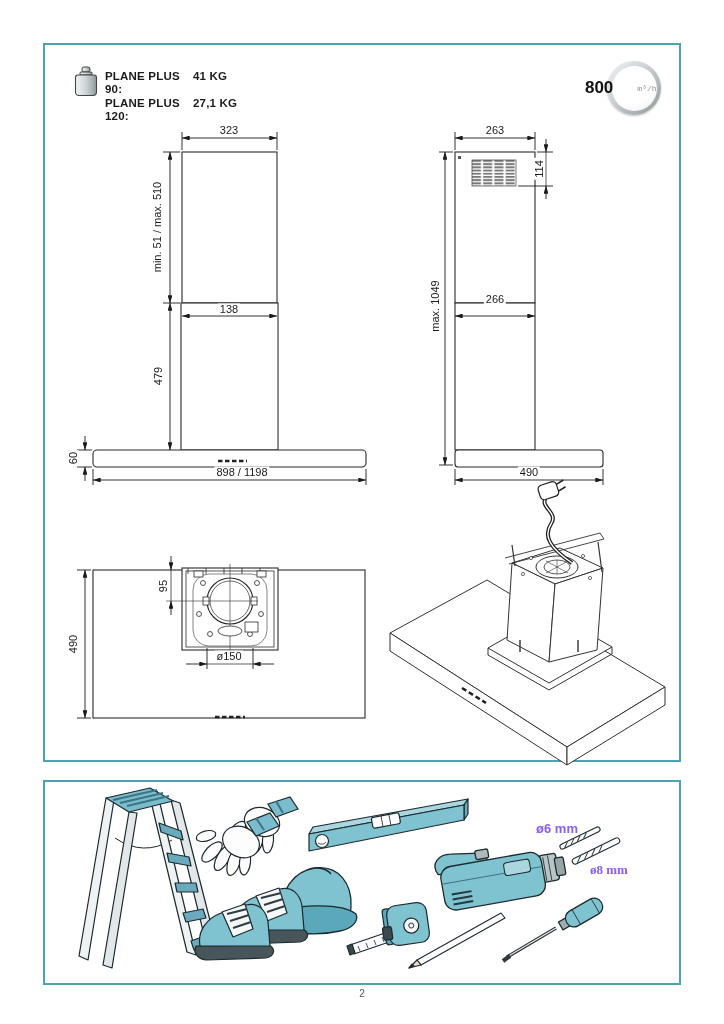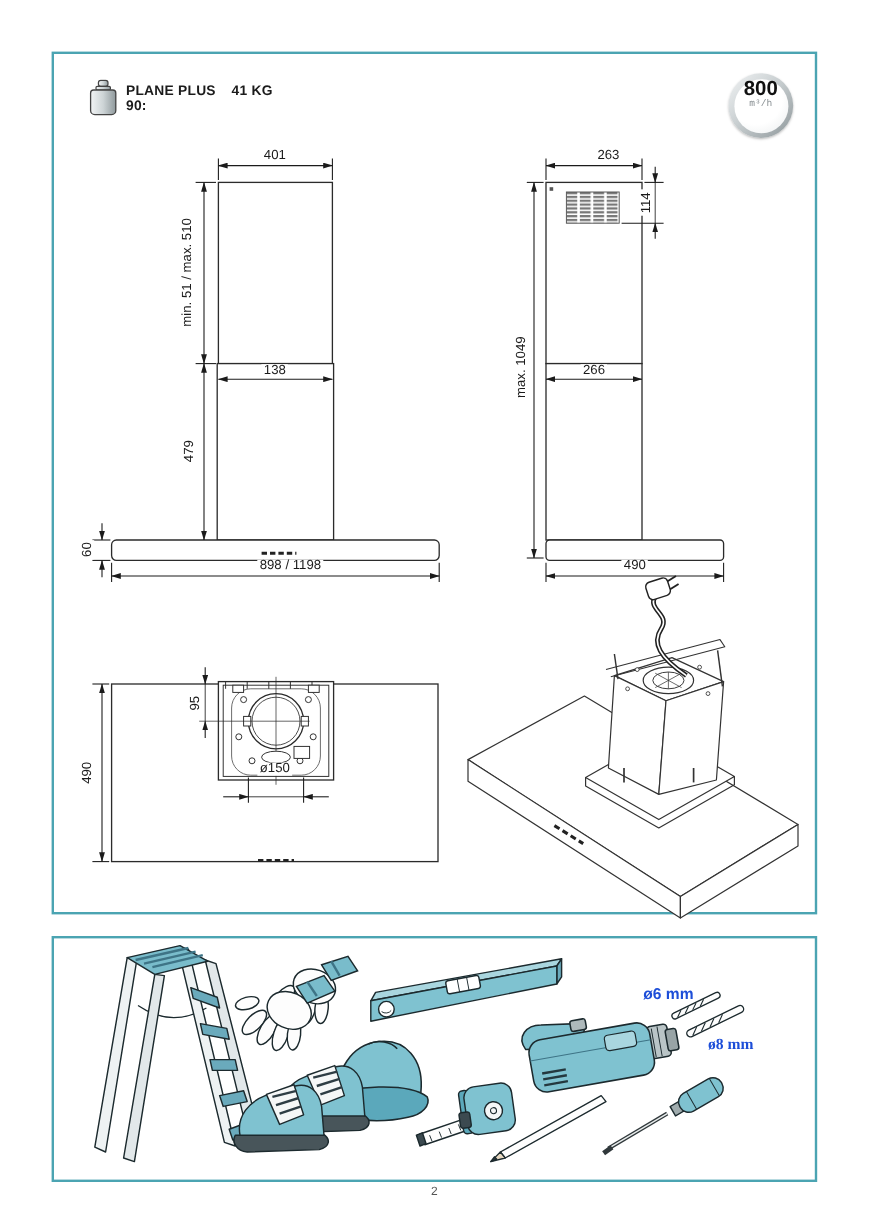--- a/index.html
+++ b/index.html
@@ -11,38 +11,38 @@
   #panel-spec{left:43px;top:43px;width:638px;height:719px;}
   #panel-tools{left:43px;top:780px;width:638px;height:205px;}
   svg.art{position:absolute;left:0;top:0;width:724px;height:1024px;pointer-events:none;}
   
   .dim{
     position:absolute;font-size:11px;line-height:11px;color:#1b1b1b;
     white-space:nowrap;background:#fff;padding:0 2px;transform:translate(-50%,-50%);
   }
   .dim.v{transform:translate(-50%,-50%) rotate(-90deg);}
   .bitlabel{
-    position:absolute;font-size:13px;font-weight:bold;color:#1d4ed8;
+    position:absolute;font-size:13px;font-weight:bold;color:#8b5cf6;
     white-space:nowrap;transform:translate(-50%,-50%);
   }
   
   #spec-block{position:absolute;left:74px;top:66px;display:flex;align-items:flex-start;gap:7px;}
   #spec-lines{display:flex;flex-direction:column;gap:1px;padding-top:4px;}
   .spec-row{display:flex;font-weight:bold;font-size:11.5px;line-height:13px;letter-spacing:.2px;}
   .spec-row .nm{width:88px;}
   
   #badge{
     position:absolute;left:607px;top:61px;width:54px;height:54px;border-radius:50%;
     background:linear-gradient(135deg,#f2f4f5 0%,#c9cfd1 45%,#8e979a 100%);
     box-shadow:0 1px 2px rgba(0,0,0,.25);
     display:flex;align-items:center;justify-content:center;
   }
   #badge .inner{
     width:45px;height:45px;border-radius:50%;background:radial-gradient(circle at 40% 35%,#ffffff 55%,#e9eced 100%);
-    display:flex;flex-direction:column;align-items:center;justify-content:flex-start;
+    display:flex;align-items:center;justify-content:flex-end;gap:24px;
   }
   #badge .val{font-weight:bold;font-size:17px;line-height:16px;color:#111;}
   #badge .unit{font-size:8px;line-height:9px;color:#8a9194;font-family:Liberation Mono, monospace;}
   #page-num{position:absolute;left:0;right:0;top:988px;text-align:center;font-size:10px;color:#555;}
 </style>
 </head>
 <body>
 
 <div class="panel" id="panel-spec"></div>
 <div class="panel" id="panel-tools"></div>
@@ -340,43 +340,47 @@
     </defs>
     <rect x="8" y="1" width="8" height="5" rx="2" fill="url(#wg)" stroke="#444" stroke-width="1"></rect>
     <rect x="6" y="6" width="12" height="3" rx="1" fill="url(#wg)" stroke="#444" stroke-width="1"></rect>
     <path d="M4,9 h16 c1.5,0 2.5,1 2.5,2.5 V26 c0,2 -1.5,3.5 -3.5,3.5 H5 c-2,0 -3.5,-1.5 -3.5,-3.5 V11.5 C1.5,10 2.5,9 4,9 z" fill="url(#wg)" stroke="#444" stroke-width="1.1"></path>
   </svg>
   <div id="spec-lines">
     <div class="spec-row">
       <span class="nm">PLANE PLUS 90:</span>
       <span class="wt">41 KG</span>
     </div>
+    <div class="spec-row">
+      <span class="nm">PLANE PLUS 120:</span>
+      <span class="wt">27,1 KG</span>
+    </div>
   </div>
 </div>
 
 <div id="badge">
   <div class="inner">
     <span class="val">800</span>
     <span class="unit">m³/h</span>
   </div>
 </div>
 
-<span class="dim" style="left:229px;top:130px;">401</span>
+<span class="dim" style="left:229px;top:130px;">323</span>
 <span class="dim v" style="left:157px;top:227px;">min. 51 / max. 510</span>
 <span class="dim" style="left:229px;top:309px;">138</span>
 <span class="dim v" style="left:158px;top:376px;">479</span>
 <span class="dim v" style="left:73px;top:458px;">60</span>
 <span class="dim" style="left:242px;top:472px;">898 / 1198</span>
 
-<span class="dim" style="left:495px;top:130px;margin-left:12px;">263</span>
+<span class="dim" style="left:495px;top:130px;">263</span>
 <span class="dim v" style="left:539px;top:169px;">114</span>
 <span class="dim v" style="left:435px;top:306px;">max. 1049</span>
-<span class="dim" style="left:495px;top:309px;">266</span>
+<span class="dim" style="left:495px;top:299px;">266</span>
 <span class="dim" style="left:529px;top:472px;">490</span>
 
 <span class="dim v" style="left:73px;top:644px;">490</span>
 <span class="dim v" style="left:163px;top:586px;">95</span>
-<span class="dim" style="left:229px;top:641px;">ø150</span>
+<span class="dim" style="left:229px;top:656px;">ø150</span>
 
 <span class="bitlabel" style="left:557px;top:828px;">ø6 mm</span>
 <span class="bitlabel" style="left:609px;top:870px;font-family:Liberation Serif, serif;">ø8 mm</span>
 
 <div id="page-num">2</div>
 
 </body></html>

